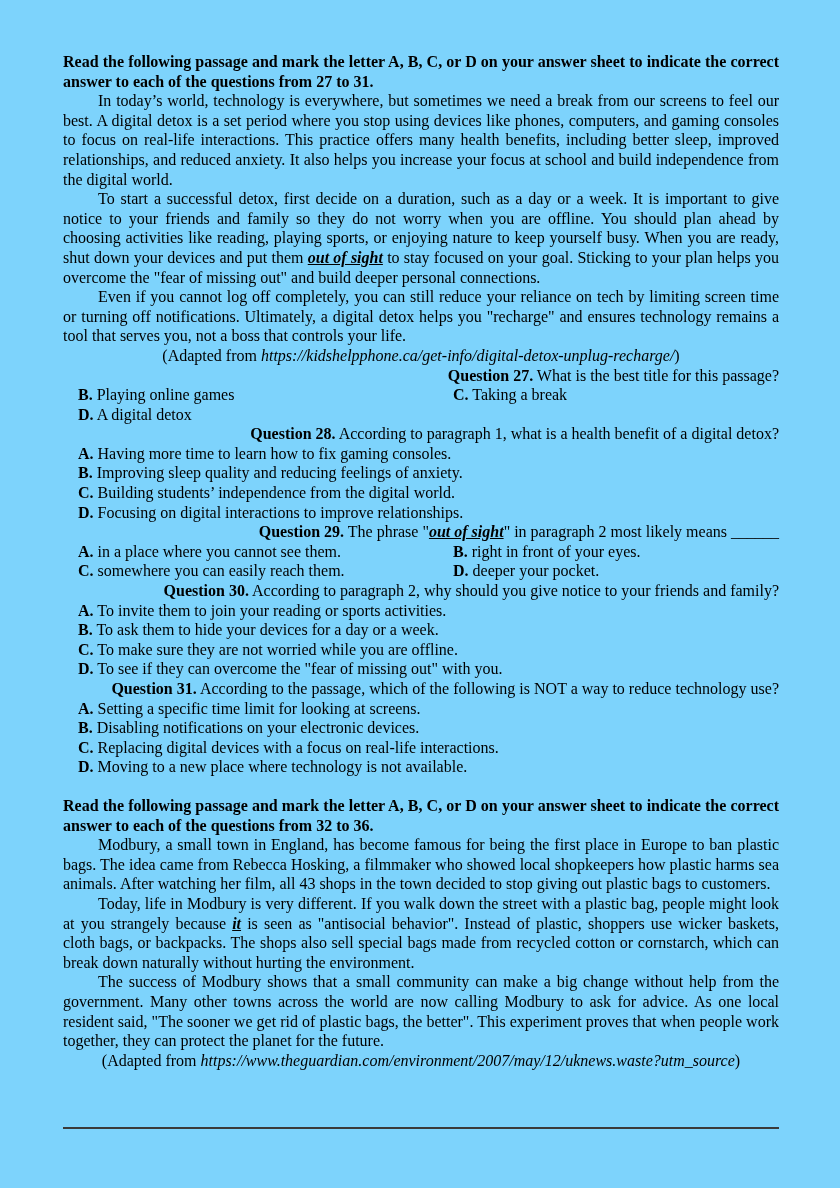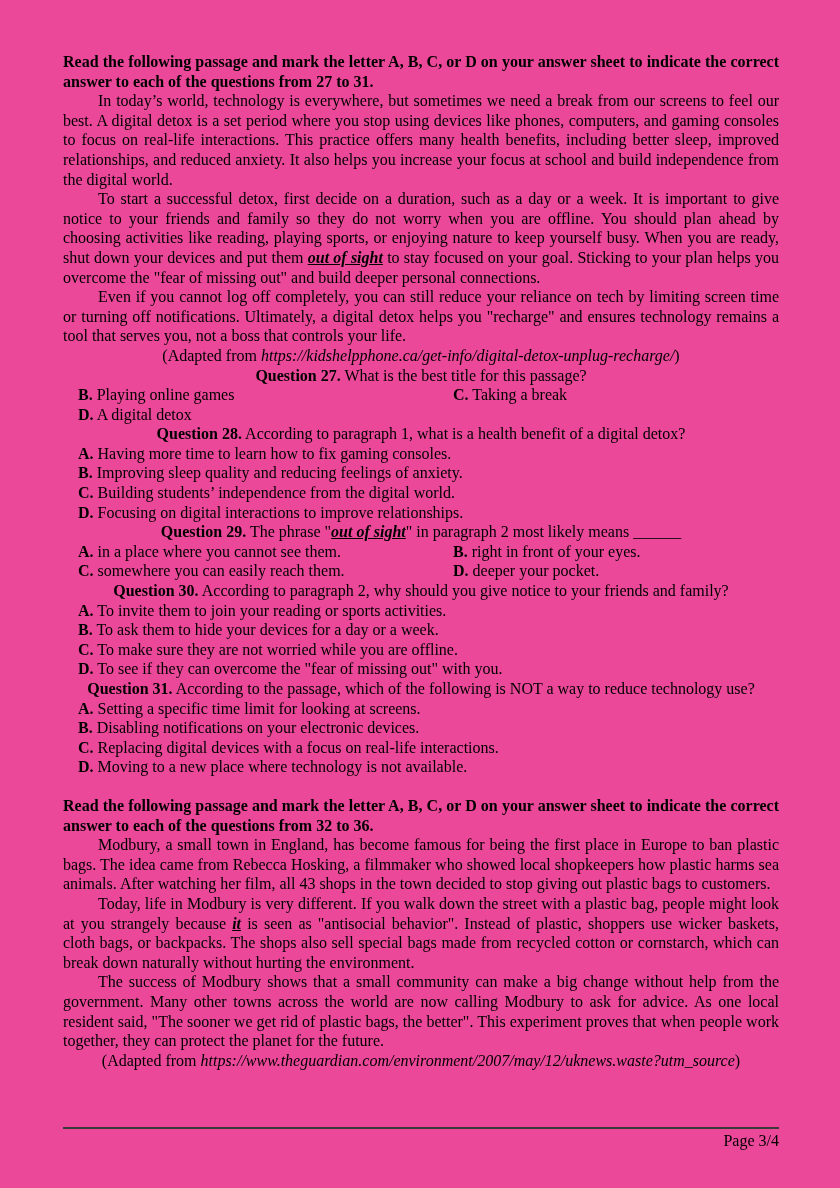--- a/index.html
+++ b/index.html
@@ -1,36 +1,36 @@
 <!DOCTYPE html>
 <html><head>
 <meta charset="utf-8">
 <style>
   html, body { margin: 0; padding: 0; background: #ffffff; }
   .page {
     position: relative;
     width: 840px;
     height: 1188px;
-    background: #ec4899;
+    background: #7dd3fc;
     color: #000000;
     font-family: "Liberation Serif", serif;
     font-size: 16px;
     line-height: 19.6px;
     box-sizing: border-box;
     padding: 52px 61px 0 63px;
     overflow: hidden;
   }
   .b { font-weight: bold; }
   .u { text-decoration: underline; font-style: italic; }
   .i { font-style: italic; }
   p { margin: 0; }
   .instruction { font-weight: bold; text-align: justify; }
   .para { text-align: justify; text-indent: 35px; }
   .source { text-align: center; }
-  .qtext { text-align: center; }
+  .qtext { text-align: right; }
   .opts { padding-left: 15px; }
   .cols { display: grid; grid-template-columns: 375px 1fr; }
   .opt { margin: 0; }
   .section2 { margin-top: 19px; }
   .footer { position: absolute; left: 63px; right: 61px; top: 1127px; }
   .footer-rule { border: none; border-top: 2px solid #3a3a3a; margin: 0 0 2px 0; }
   .footer-label { text-align: right; }
 </style>
 </head>
 <body>
@@ -97,16 +97,15 @@
   <section class="section2">
     <p class="instruction">Read the following passage and mark the letter A, B, C, or D on your answer sheet to indicate the correct answer to each of the questions from 32 to 36.</p>
     <p class="para"><span>Modbury, a small town in England, has become famous for being the first place in Europe to ban plastic bags. The idea came from Rebecca Hosking, a filmmaker who showed local shopkeepers how plastic harms sea animals. After watching her film, all 43 shops in the town decided to stop giving out plastic bags to customers.</span></p>
     <p class="para"><span>Today, life in Modbury is very different. If you walk down the street with a plastic bag, people might look at you strangely because </span><span class="b u">it</span><span> is seen as "antisocial behavior". Instead of plastic, shoppers use wicker baskets, cloth bags, or backpacks. The shops also sell special bags made from recycled cotton or cornstarch, which can break down naturally without hurting the environment.</span></p>
     <p class="para"><span>The success of Modbury shows that a small community can make a big change without help from the government. Many other towns across the world are now calling Modbury to ask for advice. As one local resident said, "The sooner we get rid of plastic bags, the better". This experiment proves that when people work together, they can protect the planet for the future.</span></p>
     <p class="source"><span>(Adapted from </span><span class="i">https://www.theguardian.com/environment/2007/may/12/uknews.waste?utm_source</span><span>)</span></p>
   </section>
 
   <div class="footer">
     <hr class="footer-rule">
-    <p class="footer-label">Page 3/4</p>
   </div>
 
 </div>
 
 </body></html>

